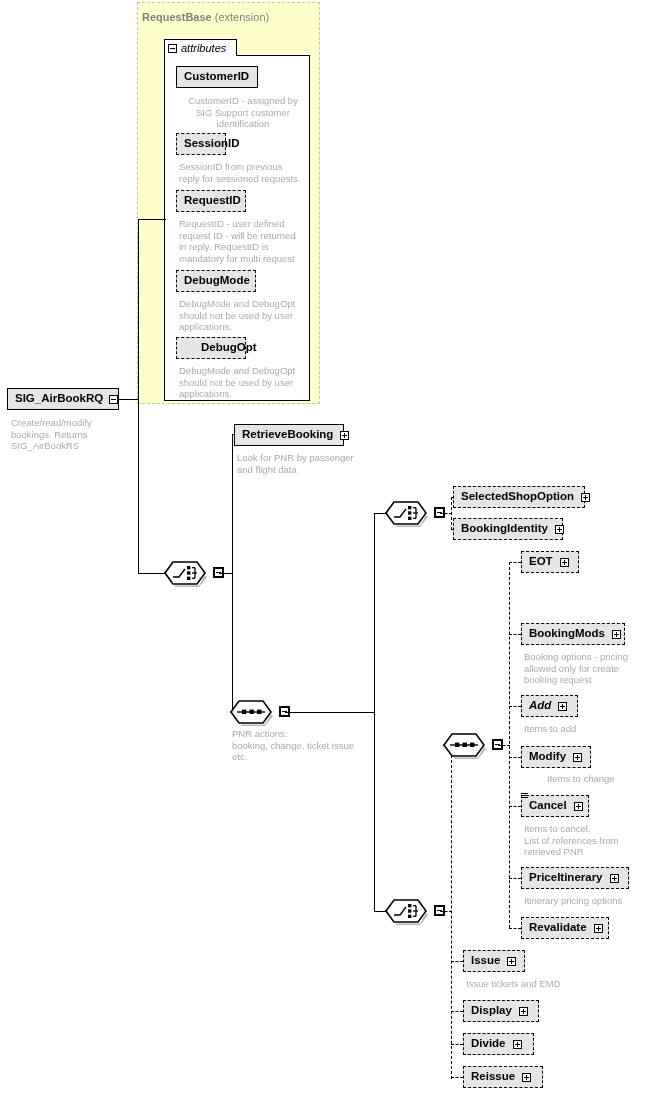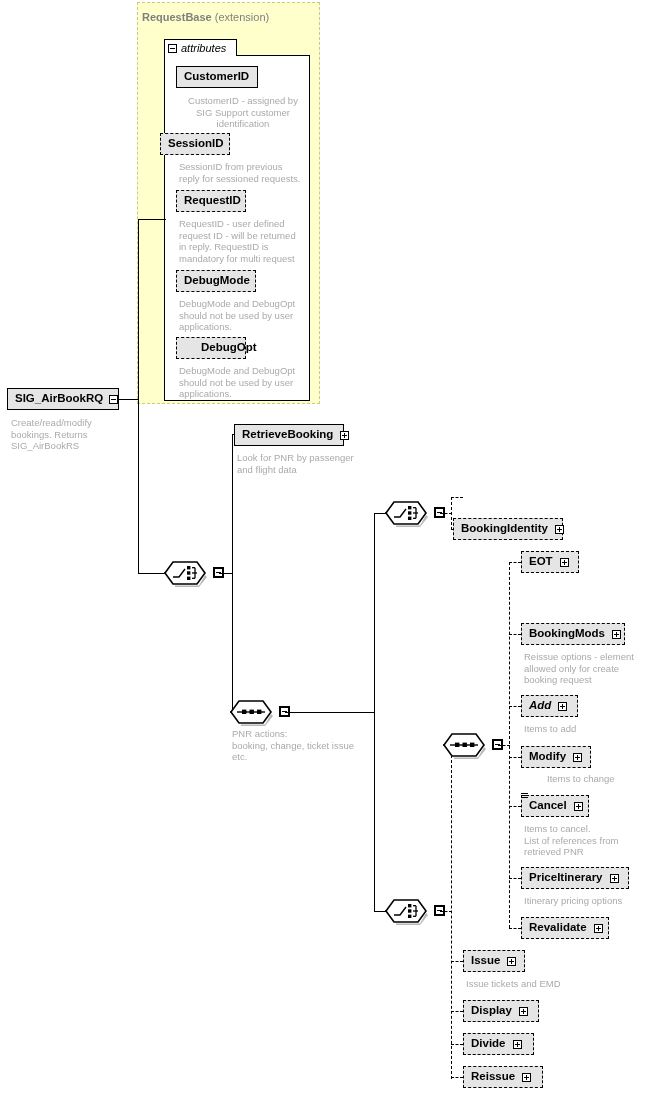--- a/index.html
+++ b/index.html
@@ -117,21 +117,21 @@
 
   <div class="shadow" style="left:179px;top:70px;width:82px;height:22px;"></div>
   <div class="node solid" style="left:176px;top:66px;width:82px;">
     <span class="nm">CustomerID</span>
   </div>
   <div class="ann" style="left:179px;top:95px;width:128px;text-align:center;">CustomerID - assigned by
 SIG Support customer
 identification</div>
 
   <div class="shadow" style="left:179px;top:137px;width:70px;height:22px;"></div>
-  <div class="node dash" style="left:160px;top:133px;width:70px;">
+  <div class="node dash" style="left:176px;top:133px;width:50px;">
     <span class="nm">SessionID</span>
   </div>
   <div class="ann" style="left:179px;top:161px;width:130px;">SessionID from previous
 reply for sessioned requests.</div>
 
   <div class="shadow" style="left:179px;top:194px;width:70px;height:22px;"></div>
   <div class="node dash" style="left:176px;top:190px;width:70px;">
     <span class="nm">RequestID</span>
   </div>
   <div class="ann" style="left:179px;top:218px;width:130px;">RequestID - user defined
@@ -242,20 +242,24 @@
       <div class="pmbig"></div>
     </div>
   </div>
 
   <div class="dln h" style="left:440px;top:513px;width:12px;"></div>
   <div class="dln v" style="left:451px;top:497px;height:33px;"></div>
   <div class="dln h" style="left:451px;top:497px;width:12px;"></div>
   <div class="dln h" style="left:451px;top:529px;width:12px;"></div>
 
   <div class="shadow" style="left:456px;top:490px;width:132px;height:22px;"></div>
+  <div class="node dash" style="left:453px;top:486px;width:132px;">
+    <span class="nm">SelectedShopOption</span>
+    <span class="pm plus"></span>
+  </div>
 
   <div class="shadow" style="left:456px;top:522px;width:110px;height:22px;"></div>
   <div class="node dash" style="left:453px;top:518px;width:110px;">
     <span class="nm">BookingIdentity</span>
     <span class="pm plus"></span>
   </div>
 
   <div class="comp" style="left:385px;top:899px;">
     <svg width="44" height="26" viewBox="0 0 44 26">
       <polygon points="9,1 33,1 41,12 33,23 9,23 1,12" fill="#ffffff" stroke="#000000" stroke-width="1.6"></polygon>
@@ -314,21 +318,21 @@
   <div class="node dash" style="left:521px;top:551px;width:58px;">
     <span class="nm">EOT</span>
     <span class="pm plus"></span>
   </div>
 
   <div class="shadow" style="left:524px;top:627px;width:104px;height:22px;"></div>
   <div class="node dash" style="left:521px;top:623px;width:104px;">
     <span class="nm">BookingMods</span>
     <span class="pm plus"></span>
   </div>
-  <div class="ann" style="left:524px;top:651px;width:135px;">Reissue options - element
+  <div class="ann" style="left:524px;top:651px;width:135px;">Booking options - pricing
 allowed only for create
 booking request</div>
 
   <div class="shadow" style="left:524px;top:699px;width:57px;height:22px;"></div>
   <div class="node dash" style="left:521px;top:695px;width:57px;font-style:italic;">
     <span class="nm">Add</span>
     <span class="pm plus"></span>
   </div>
   <div class="ann" style="left:524px;top:723px;width:135px;">Items to add</div>
 

